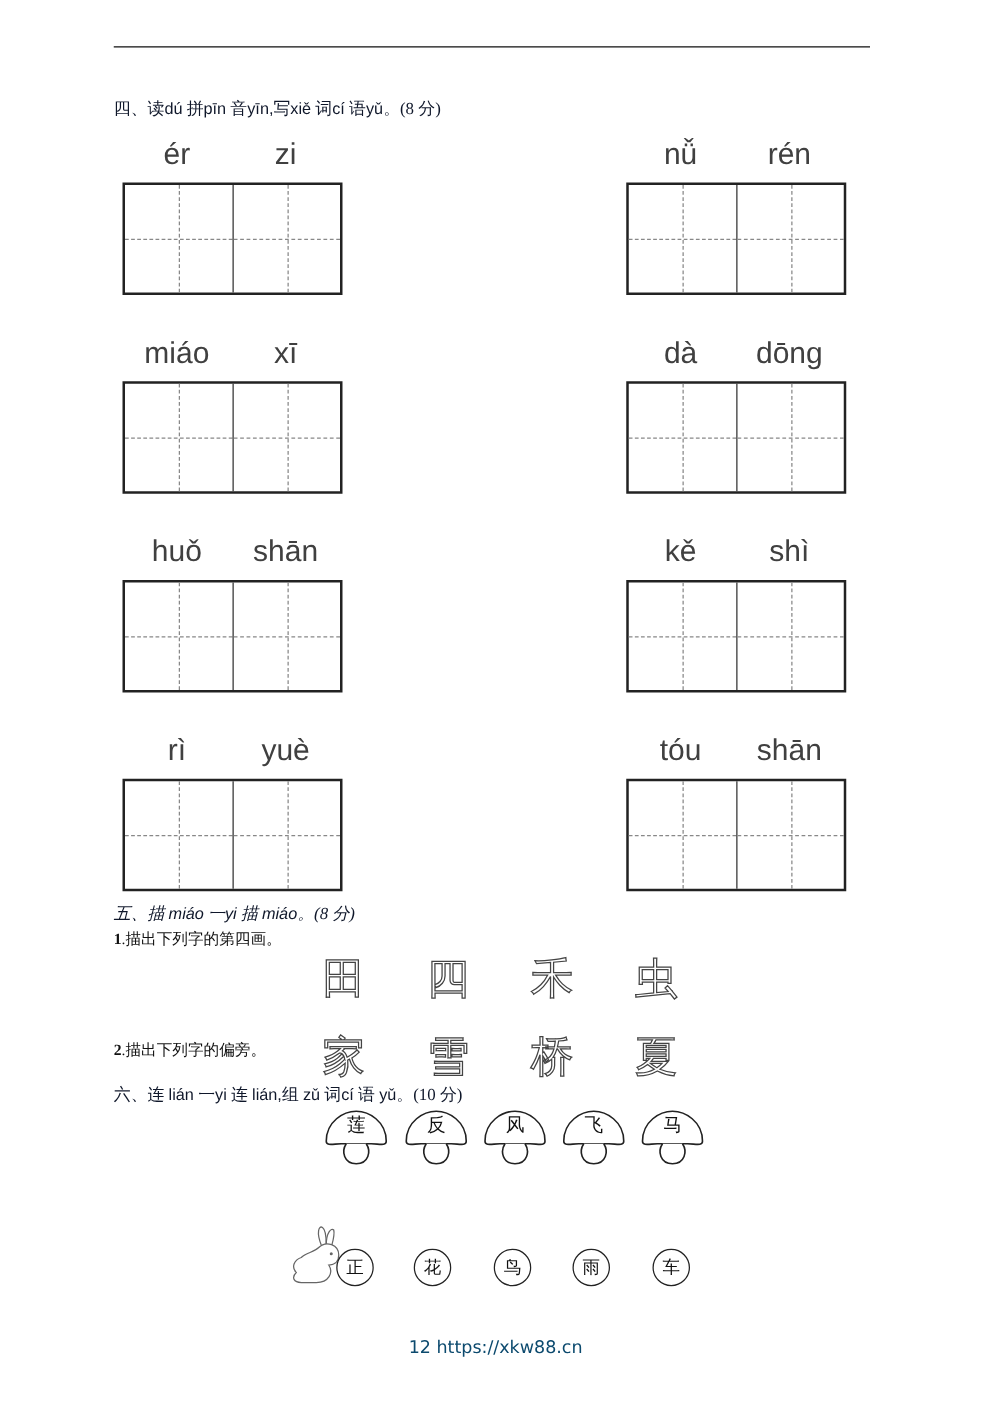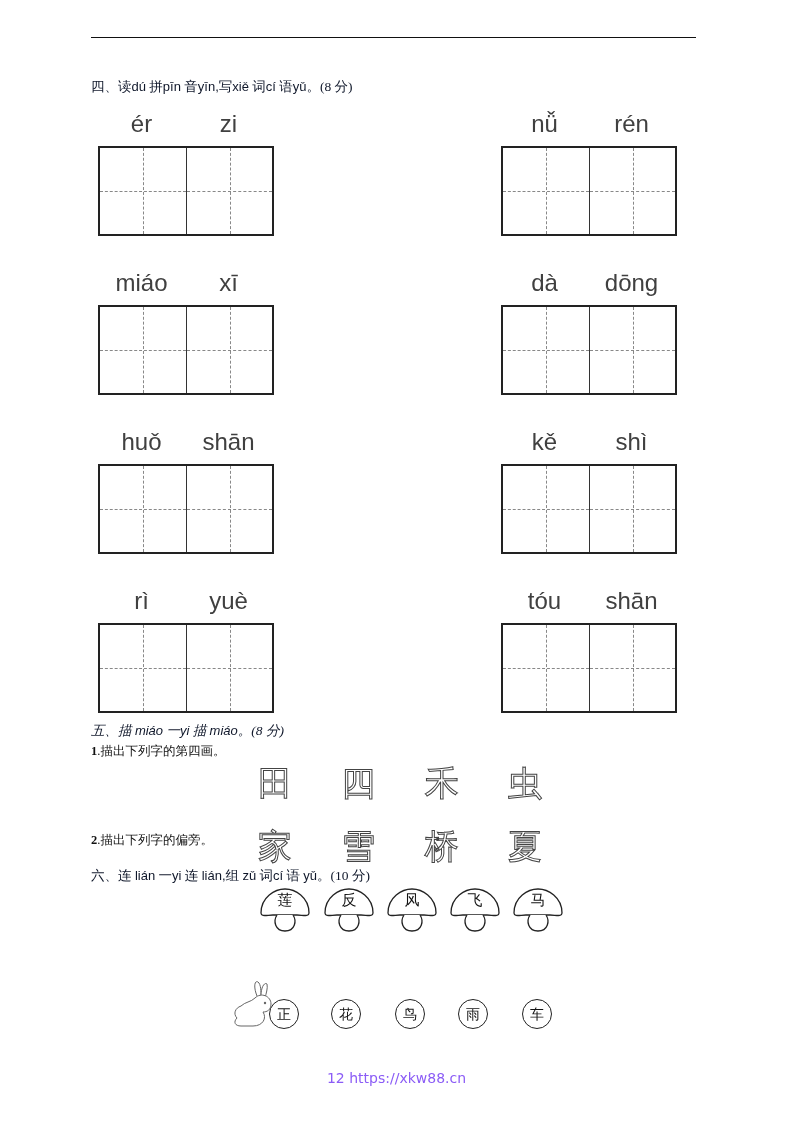--- a/index.html
+++ b/index.html
@@ -31,21 +31,21 @@
     .mushroom { position: absolute; top: 0; width: 56px; height: 52px; }
     .mushroom svg { position: absolute; left: 0; top: 0; }
     .mushroom-label { position: absolute; left: 0; top: 6px; width: 56px; text-align: center; font-size: 15px; font-family: "DejaVu Sans", sans-serif; color: #111; }
 
     .circle-row { position: absolute; left: 225px; top: 978px; width: 340px; height: 60px; }
     .circle { position: absolute; top: 21px; width: 28px; height: 28px; border: 1.5px solid #222; border-radius: 50%;
               text-align: center; line-height: 28px; font-size: 14px; font-family: "DejaVu Sans", sans-serif; background: #fff; }
     .rabbit { position: absolute; left: 6px; top: 0px; }
 
     .footer { position: absolute; left: 0; width: 793px; top: 1070px; text-align: center;
-              font-family: "DejaVu Sans", sans-serif; font-size: 14px; color: #8b5cf6; }
+              font-family: "DejaVu Sans", sans-serif; font-size: 14px; color: #0c4a6e; }
   </style>
 </head>
 <body>
 
 <div class="top-rule"></div>
 
 <div class="heading" style="top:78px;">
   <span>四、</span><span>读</span><span class="py">dú</span>&nbsp;<span>拼</span><span class="py">pīn</span>&nbsp;<span>音</span><span class="py">yīn,</span><span>写</span><span class="py">xiě</span>&nbsp;<span>词</span><span class="py">cí</span>&nbsp;<span>语</span><span class="py">yǔ</span><span>。(8 分)</span>
 </div>
 

